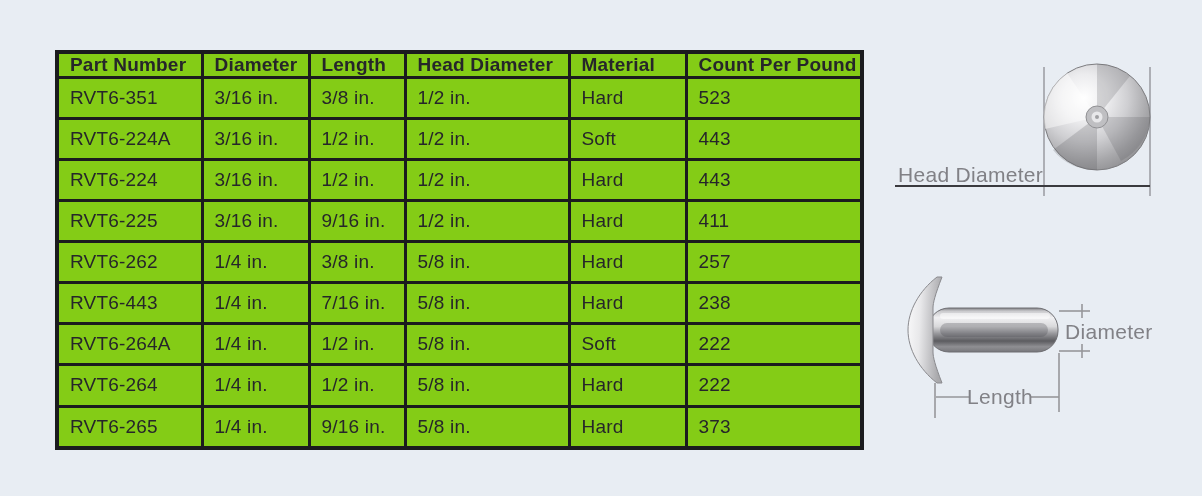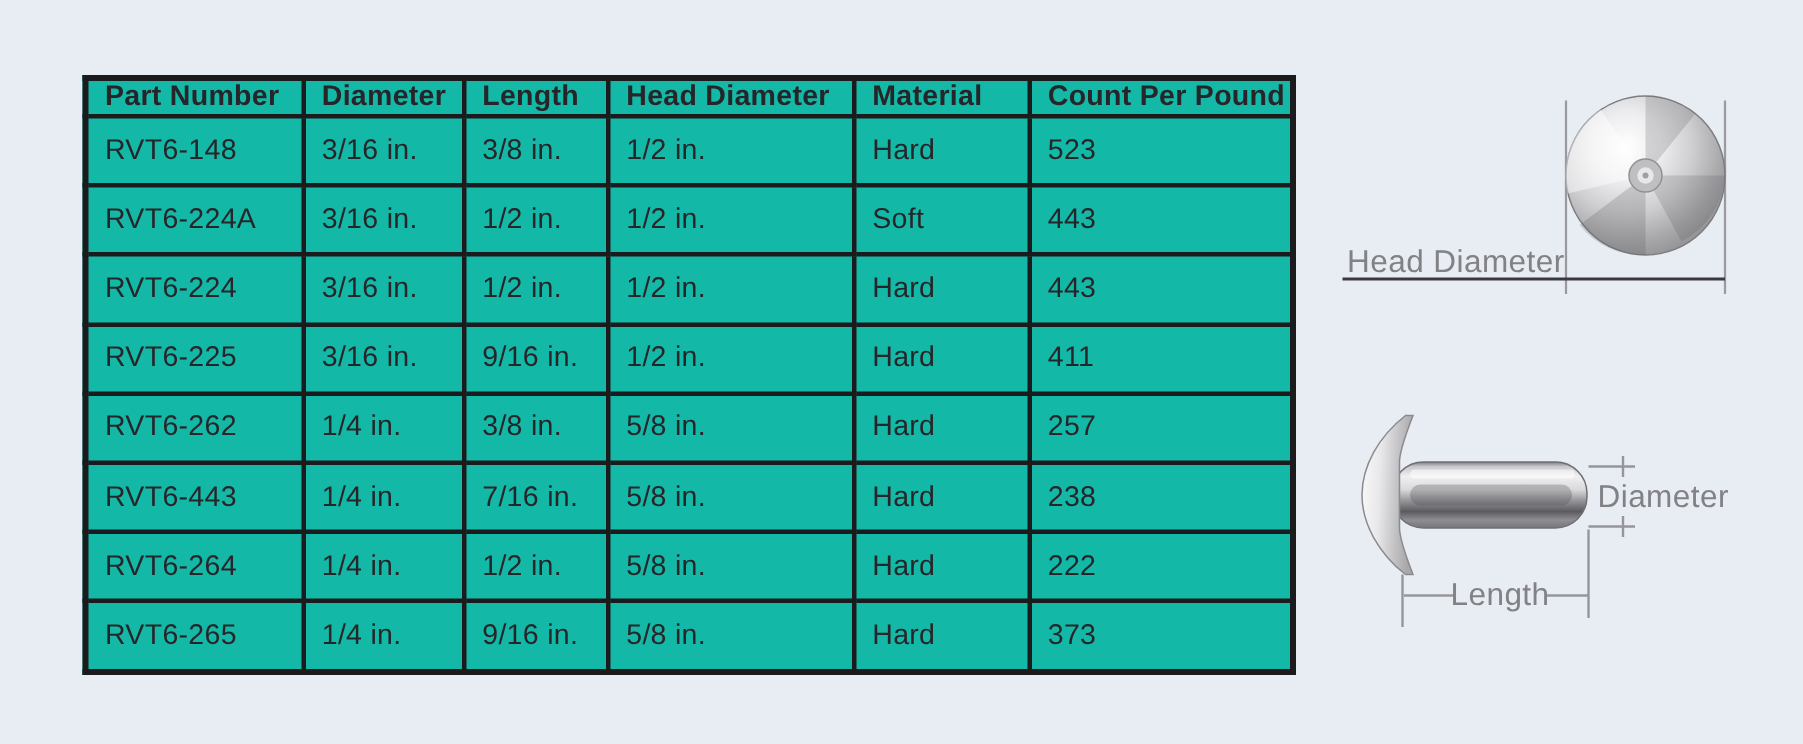--- a/index.html
+++ b/index.html
@@ -11,21 +11,21 @@
     overflow:hidden;
   }
   .stage { position:absolute; inset:0; }
 
   
   table.spec {
     position:absolute; left:55px; top:50px;
     width:805px; height:400px;
     border-collapse:collapse; table-layout:fixed;
     border:4px solid #1b1b1e;
-    background:#14b8a6;
+    background:#84cc16;
   }
   table.spec th, table.spec td {
     border:3px solid #1b1b1e;
     padding:0 4px 0 11px;
     font-size:19px;
     color:#26262a;
     text-align:left;
     vertical-align:middle;
     white-space:nowrap;
     overflow:hidden;
@@ -63,21 +63,21 @@
           <th>Part Number</th>
           <th>Diameter</th>
           <th>Length</th>
           <th>Head Diameter</th>
           <th>Material</th>
           <th>Count Per Pound</th>
         </tr>
     </thead>
     <tbody>
         <tr>
-          <td>RVT6-148</td>
+          <td>RVT6-351</td>
           <td>3/16 in.</td>
           <td>3/8 in.</td>
           <td>1/2 in.</td>
           <td>Hard</td>
           <td>523</td>
         </tr>
         <tr>
           <td>RVT6-224A</td>
           <td>3/16 in.</td>
           <td>1/2 in.</td>
@@ -109,20 +109,28 @@
           <td>Hard</td>
           <td>257</td>
         </tr>
         <tr>
           <td>RVT6-443</td>
           <td>1/4 in.</td>
           <td>7/16 in.</td>
           <td>5/8 in.</td>
           <td>Hard</td>
           <td>238</td>
+        </tr>
+        <tr>
+          <td>RVT6-264A</td>
+          <td>1/4 in.</td>
+          <td>1/2 in.</td>
+          <td>5/8 in.</td>
+          <td>Soft</td>
+          <td>222</td>
         </tr>
         <tr>
           <td>RVT6-264</td>
           <td>1/4 in.</td>
           <td>1/2 in.</td>
           <td>5/8 in.</td>
           <td>Hard</td>
           <td>222</td>
         </tr>
         <tr>

